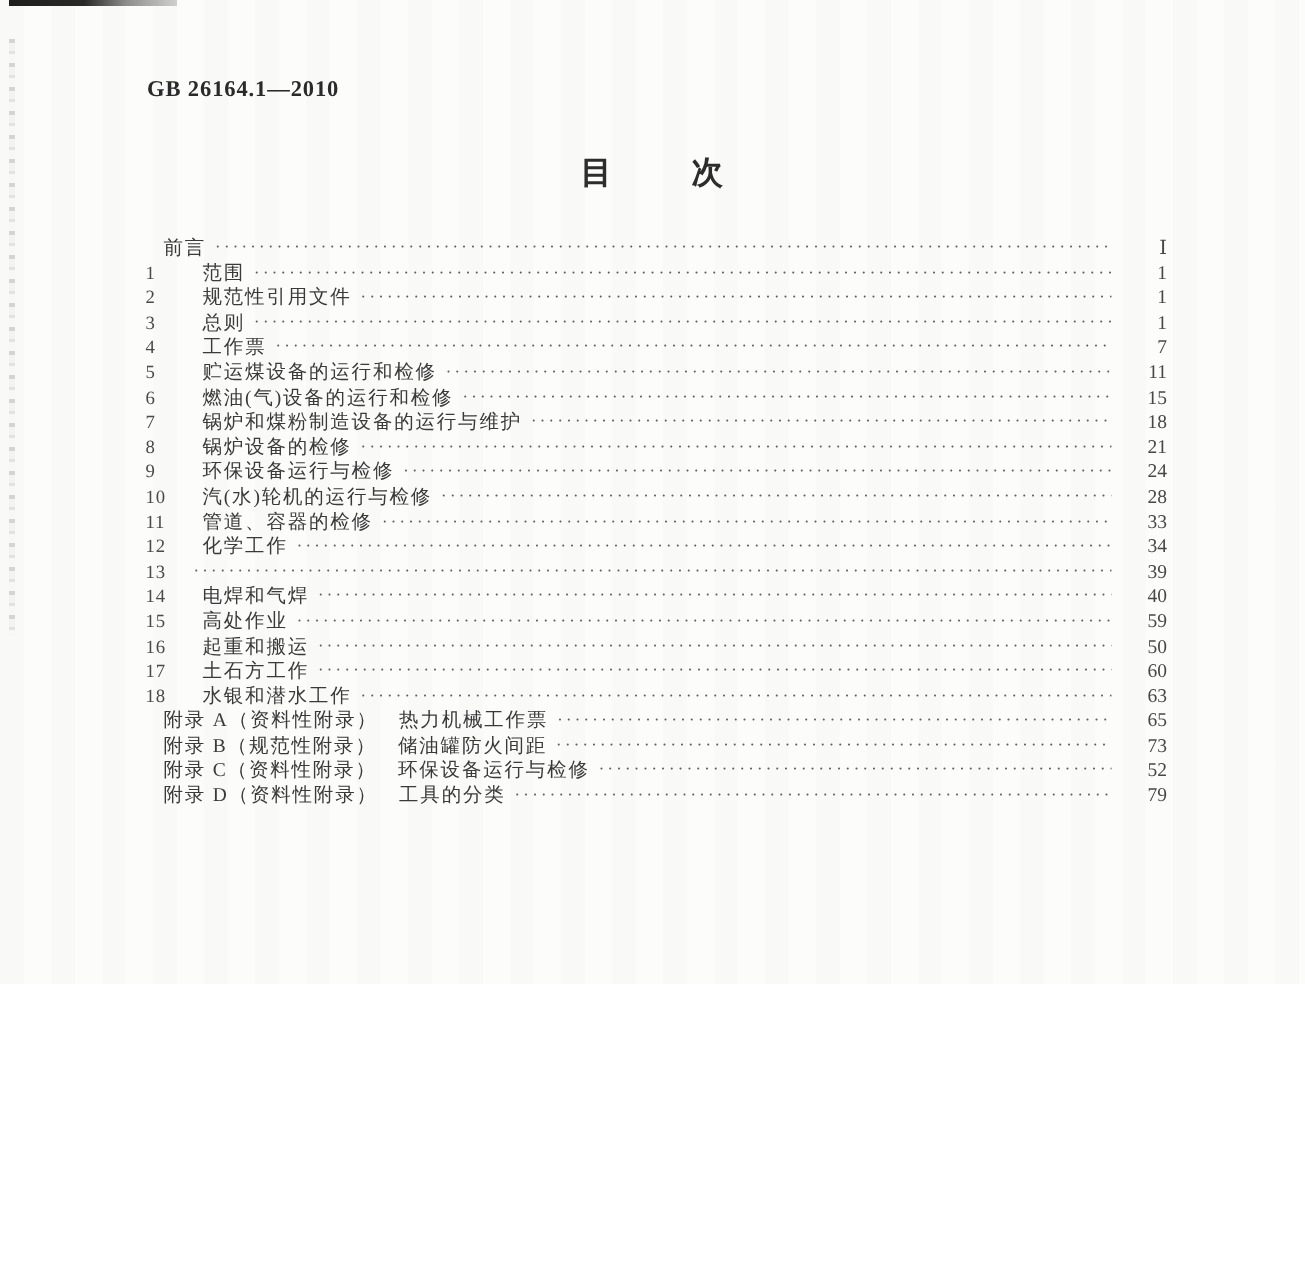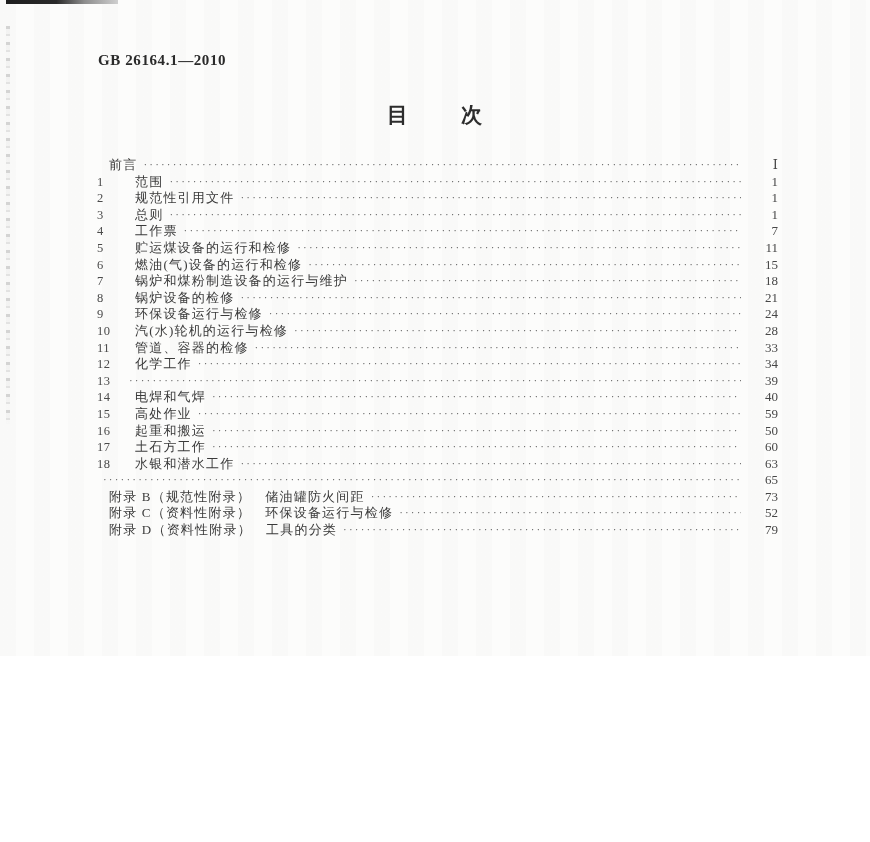--- a/index.html
+++ b/index.html
@@ -249,20 +249,21 @@
         <span class="toc-leader">····························································································································································································································</span>
         <span class="toc-page">60</span>
       </div>
       <div class="toc-row">
         <span class="toc-num">18</span>
         <span class="toc-label">水银和潜水工作</span>
         <span class="toc-leader">····························································································································································································································</span>
         <span class="toc-page">63</span>
       </div>
       <div class="toc-row">
+        <span class="toc-label">附录 A（资料性附录）　热力机械工作票</span>
         <span class="toc-leader">····························································································································································································································</span>
         <span class="toc-page">65</span>
       </div>
       <div class="toc-row">
         <span class="toc-label">附录 B（规范性附录）　储油罐防火间距</span>
         <span class="toc-leader">····························································································································································································································</span>
         <span class="toc-page">73</span>
       </div>
       <div class="toc-row">
         <span class="toc-label">附录 C（资料性附录）　环保设备运行与检修</span>

